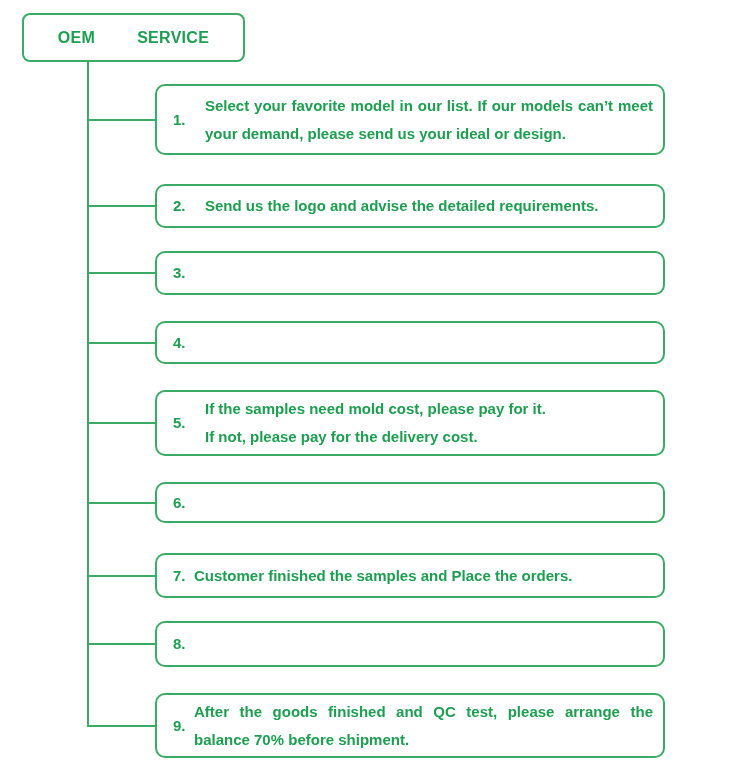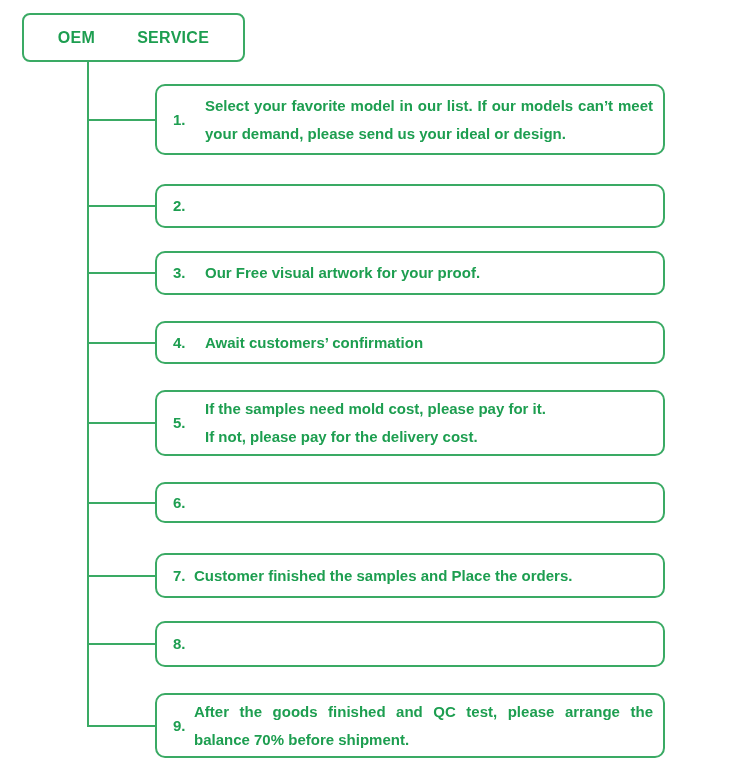--- a/index.html
+++ b/index.html
@@ -75,32 +75,31 @@
   <div id="steps">
   <div class="step wide-gap" style="top: 84px; height: 71px;">
     <div class="connector"></div>
     <span class="num">1.</span>
     <div class="txt">Select your favorite model in our list. If our models can’t meet your demand, please send us your ideal or design.</div>
   </div>
 
   <div class="step wide-gap" style="top: 184px; height: 44px;">
     <div class="connector"></div>
     <span class="num">2.</span>
+    <div class="txt">Send us the logo and advise the detailed requirements.</div>
   </div>
 
   <div class="step wide-gap" style="top: 251px; height: 44px;">
     <div class="connector"></div>
     <span class="num">3.</span>
-    <div class="txt">Our Free visual artwork for your proof.</div>
   </div>
 
   <div class="step wide-gap" style="top: 321px; height: 43px;">
     <div class="connector"></div>
     <span class="num">4.</span>
-    <div class="txt">Await customers’ confirmation</div>
   </div>
 
   <div class="step wide-gap" style="top: 390px; height: 66px;">
     <div class="connector"></div>
     <span class="num">5.</span>
     <div class="txt">If the samples need mold cost, please pay for it.
 If not, please pay for the delivery cost.</div>
   </div>
 
   <div class="step narrow-gap" style="top: 482px; height: 41px;">

